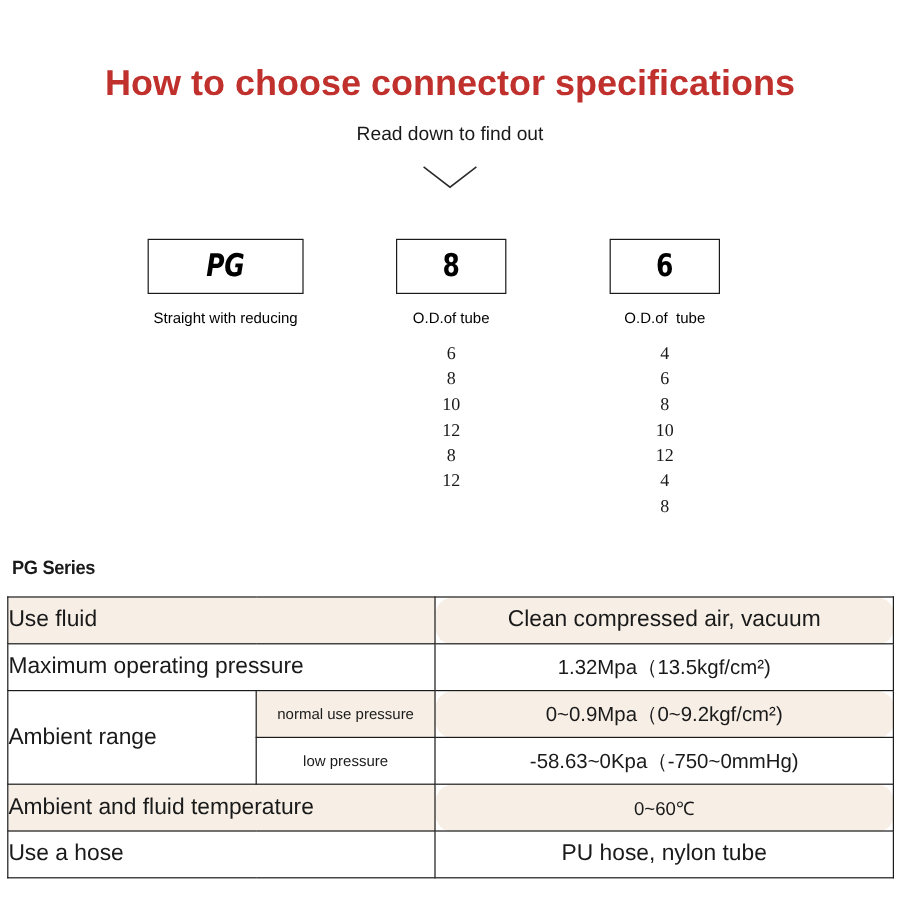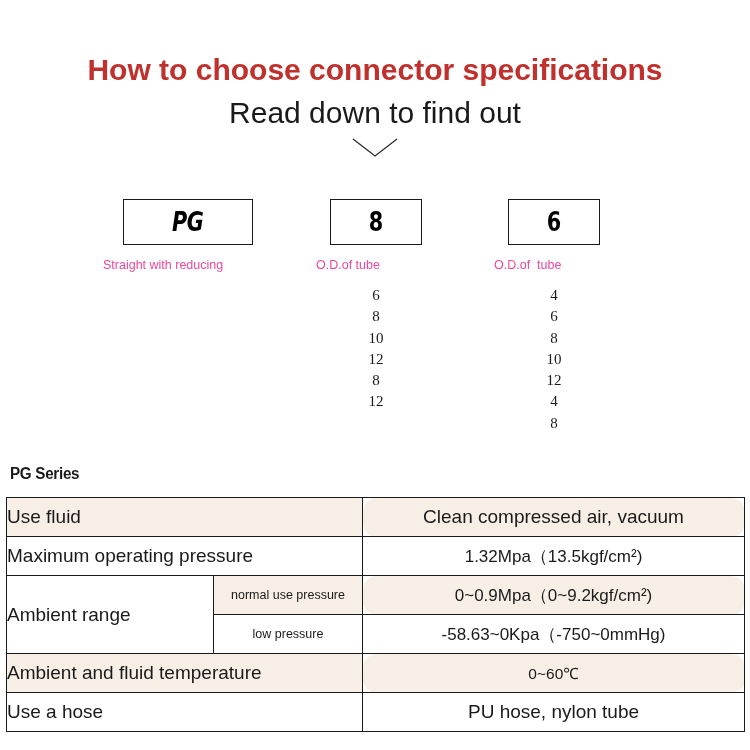--- a/index.html
+++ b/index.html
@@ -29,21 +29,21 @@
     letter-spacing: 0px;
     line-height: 36px;
     white-space: nowrap;
   }
   .subtitle {
     position: absolute;
     left: 0;
     top: 99px;
     width: 750px;
     text-align: center;
-    font-size: 30px;
+    font-size: 16px;
     font-weight: 400;
     color: #1a1a1a;
     line-height: 28px;
     white-space: nowrap;
   }
 
   
   .chevron {
     position: absolute;
     left: 352px;
@@ -71,22 +71,23 @@
     color: #000000;
     line-height: 1;
   }
 
   .box-pg   { left: 123px; top: 199px; width: 130px; height: 46px; font-style: italic; }
   .box-8    { left: 330px; top: 199px; width: 92px;  height: 46px; }
   .box-6    { left: 508px; top: 199px; width: 92px;  height: 46px; }
 
   .box-caption {
     position: absolute;
+    text-align: center;
     font-size: 12.5px;
-    color: #ec4899;
+    color: #000000;
     white-space: pre;
     line-height: 16px;
   }
   .cap-pg { left: 103px; top: 257px; width: 170px; }
   .cap-8  { left: 316px; top: 257px; width: 120px; }
   .cap-6  { left: 494px; top: 257px; width: 120px; }
 
   
   .num-col {
     position: absolute;

